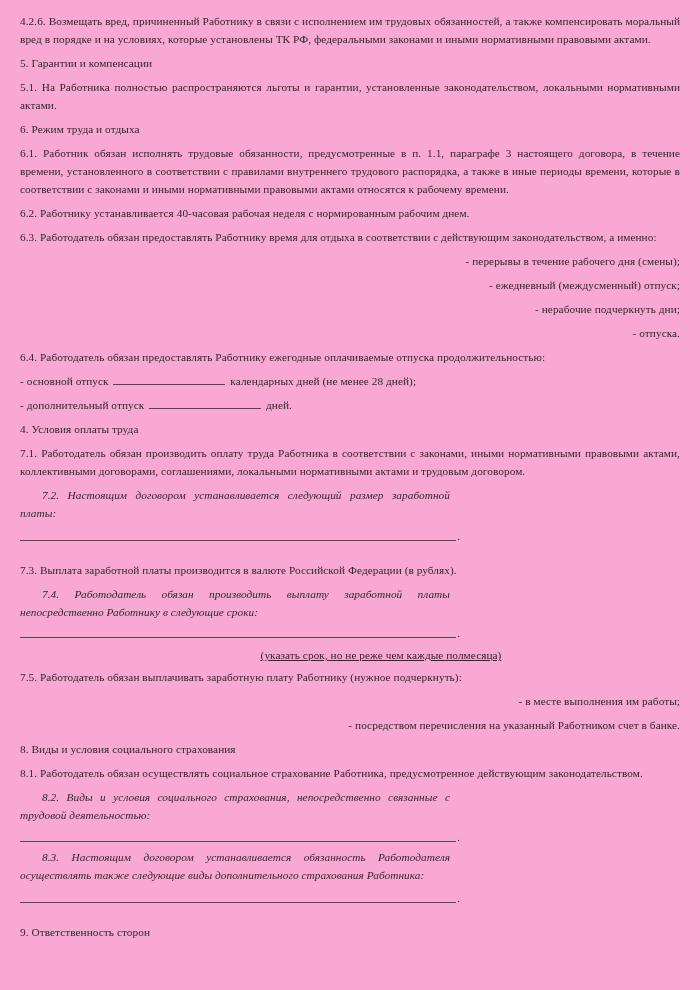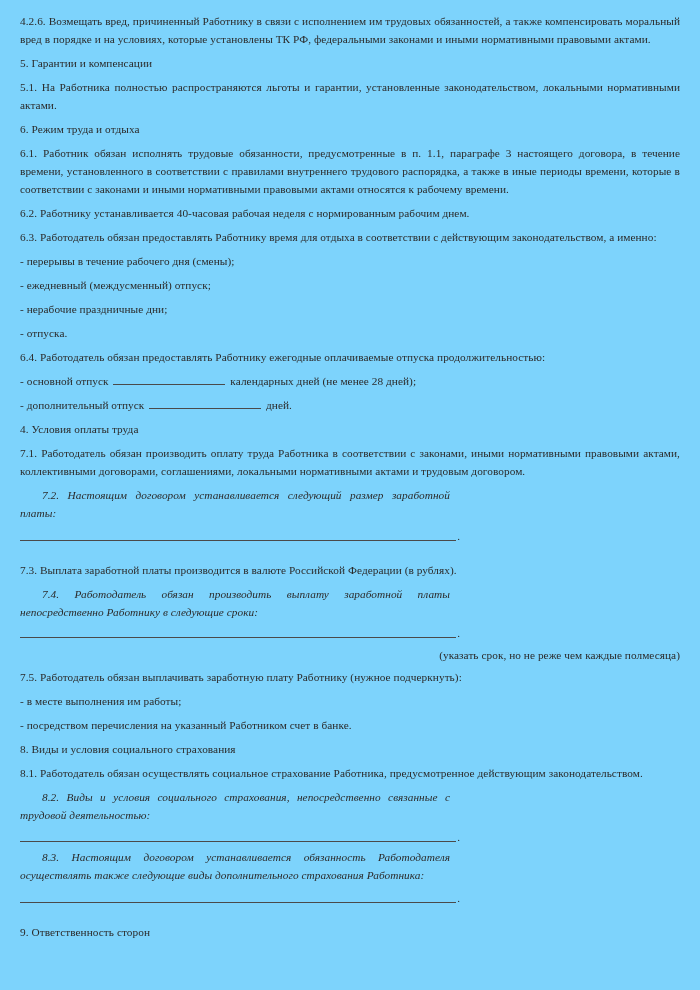--- a/index.html
+++ b/index.html
@@ -15,21 +15,21 @@
     font-family: "Liberation Serif", "DejaVu Serif", serif;
     color: #2b2b2b;
     -webkit-font-smoothing: antialiased;
   }
   .page {
     position: relative;
     width: 700px;
     height: 990px;
     padding: 0;
     box-sizing: border-box;
-    background: #7dd3fc;
+    background: #f9a8d4;
   }
   .doc {
     position: absolute;
     left: 20px;
     top: 12px;
     width: 660px;
   }
 
   
   .p {
@@ -51,28 +51,30 @@
   }
   .p.indent {
     text-indent: 22px;
   }
   .p.tight {
     margin-bottom: 2px;
     font-style: italic;
   }
   .p.bullet {
     margin: 0 0 6px 0;
+    text-align: right;
   }
   .p.heading {
     margin: 0 0 6px 0;
   }
   .p.note {
     margin: 8px 0 4px 0;
     padding-left: 62px;
-    text-align: right;
+    text-align: center;
+    text-decoration: underline;
   }
 
   
   .blank {
     display: inline-block;
     width: 112px;
     border-bottom: 1px solid #4a4a4a;
     height: 0.82em;
     margin: 0 2px;
     vertical-align: baseline;
@@ -123,21 +125,21 @@
     <p class="p heading">6. Режим труда и отдыха</p>
 
     <p class="p just">6.1. Работник обязан исполнять трудовые обязанности, предусмотренные в п. 1.1, параграфе 3 настоящего договора, в течение времени, установленного в соответствии с правилами внутреннего трудового распорядка, а также в иные периоды времени, которые в соответствии с законами и иными нормативными правовыми актами относятся к рабочему времени.</p>
 
     <p class="p">6.2. Работнику устанавливается 40-часовая рабочая неделя с нормированным рабочим днем.</p>
 
     <p class="p just">6.3. Работодатель обязан предоставлять Работнику время для отдыха в соответствии с действующим законодательством, а именно:</p>
 
     <p class="p bullet">- перерывы в течение рабочего дня (смены);</p>
     <p class="p bullet">- ежедневный (междусменный) отпуск;</p>
-    <p class="p bullet">- нерабочие праздничные дни;</p>
+    <p class="p bullet">- нерабочие подчеркнуть дни;</p>
     <p class="p bullet">- отпуска.</p>
 
     <p class="p">6.4. Работодатель обязан предоставлять Работнику ежегодные оплачиваемые отпуска продолжительностью:</p>
 
     <p class="p">
       <span>- основной отпуск</span>
       <span class="blank"></span>
       <span>календарных дней (не менее 28 дней);</span>
     </p>
 

